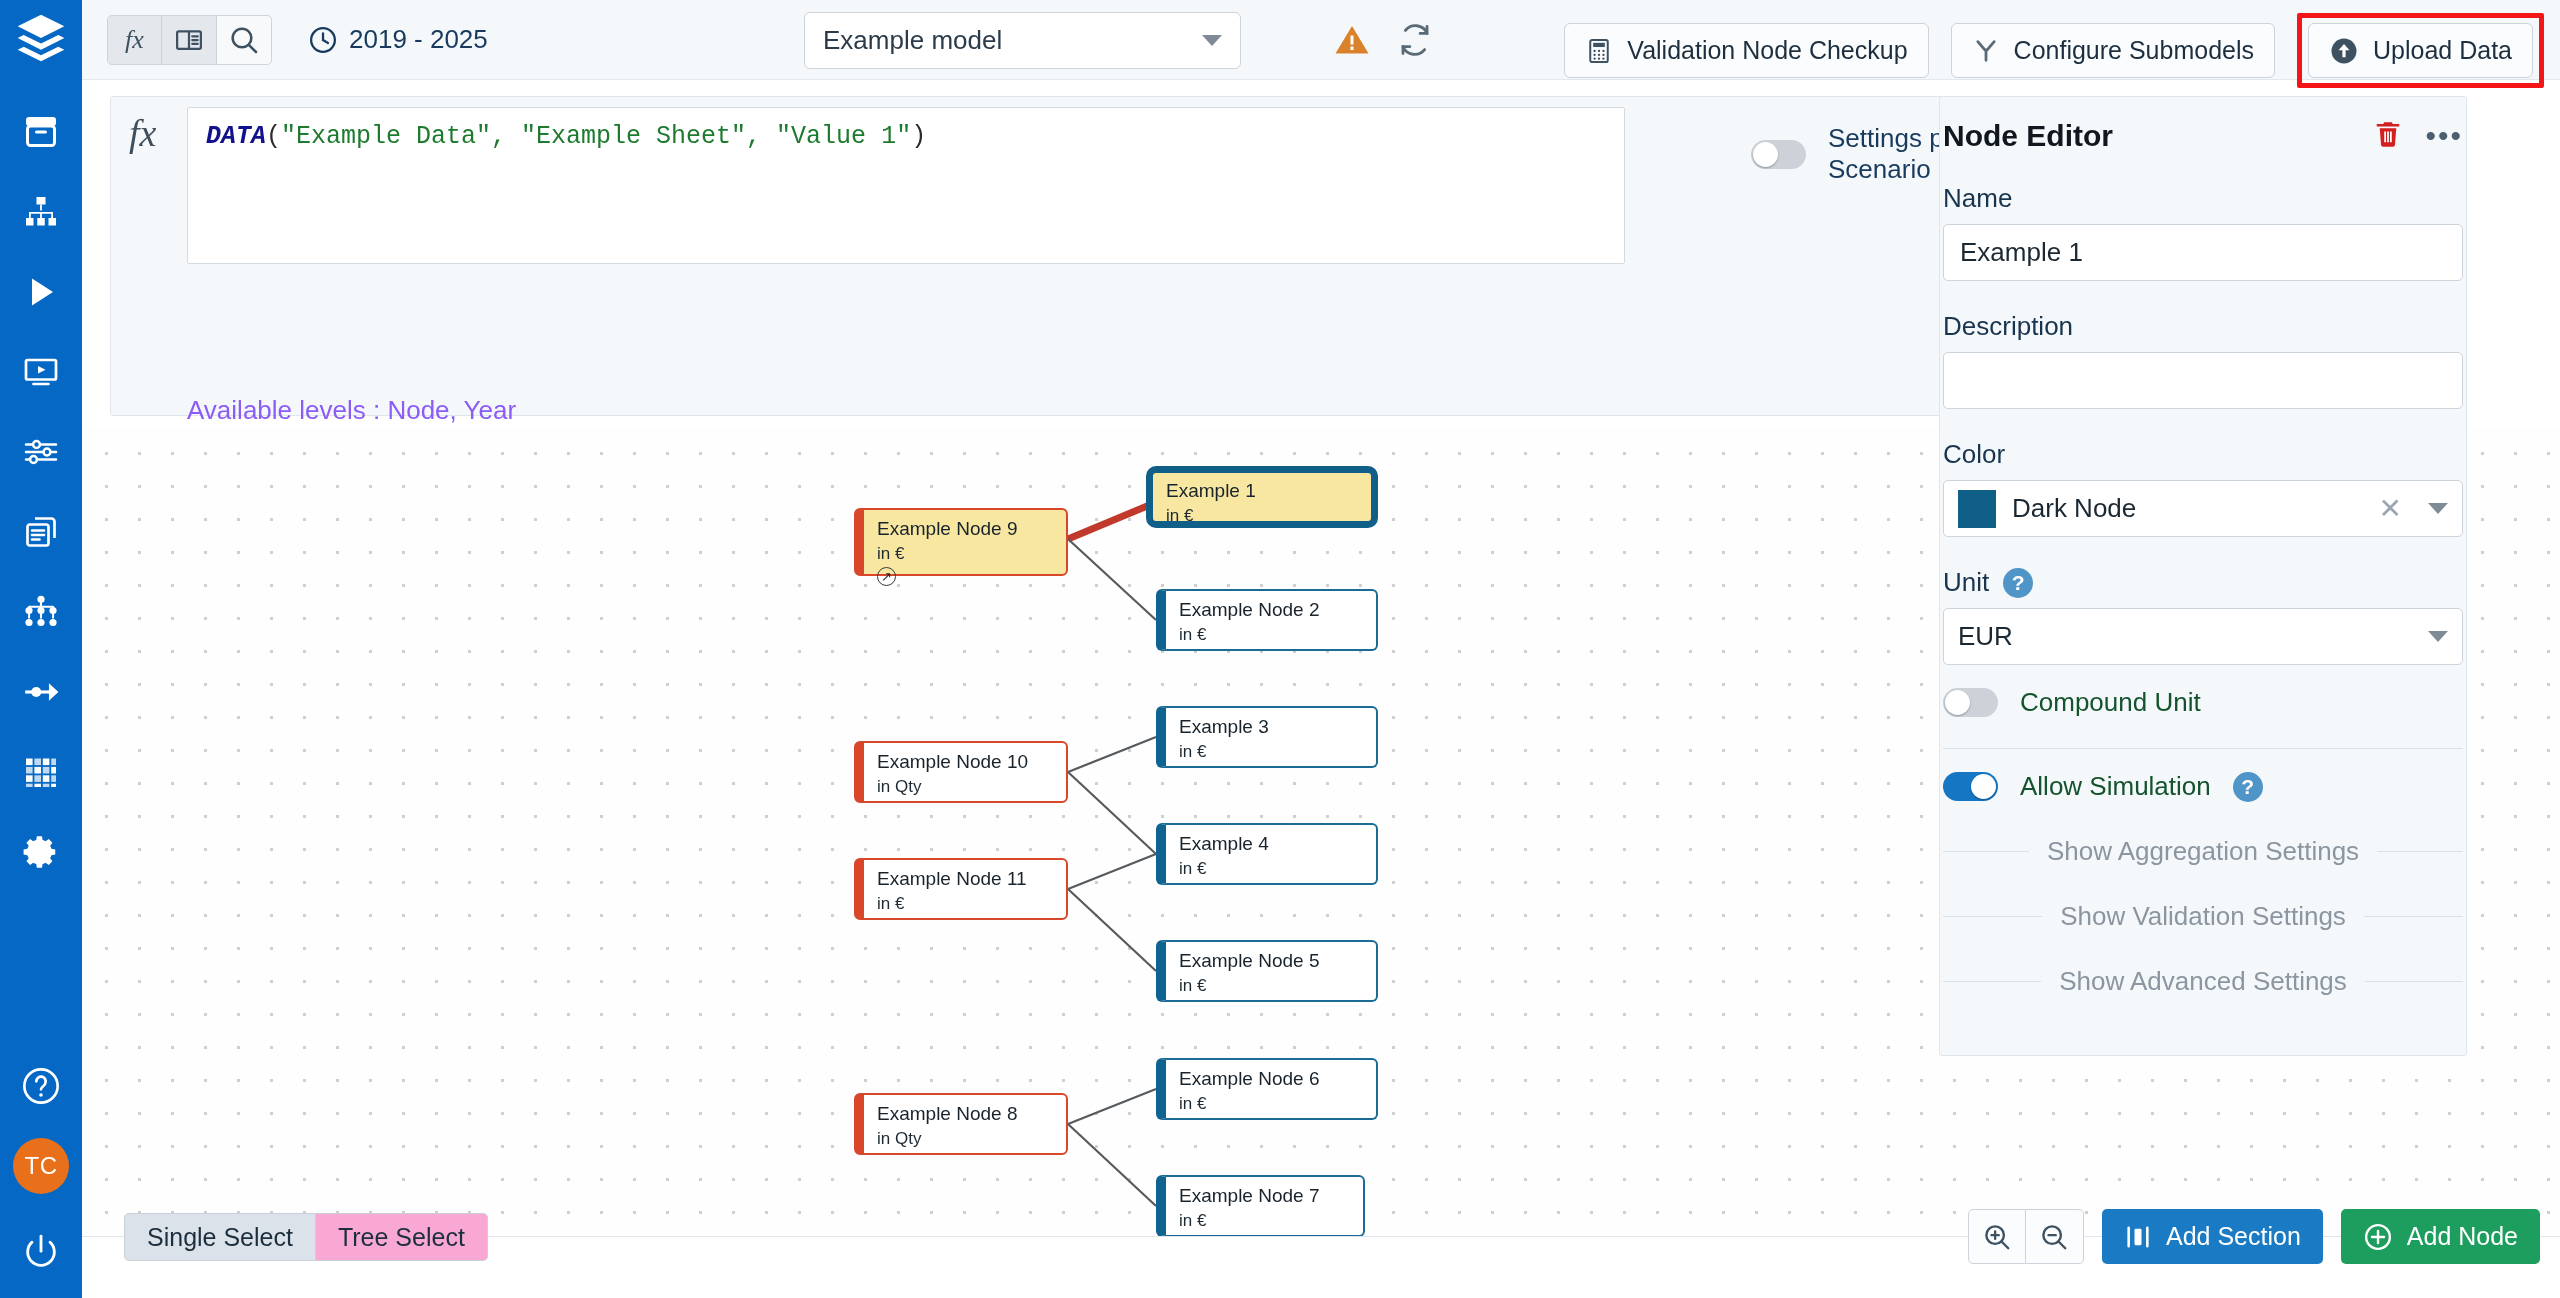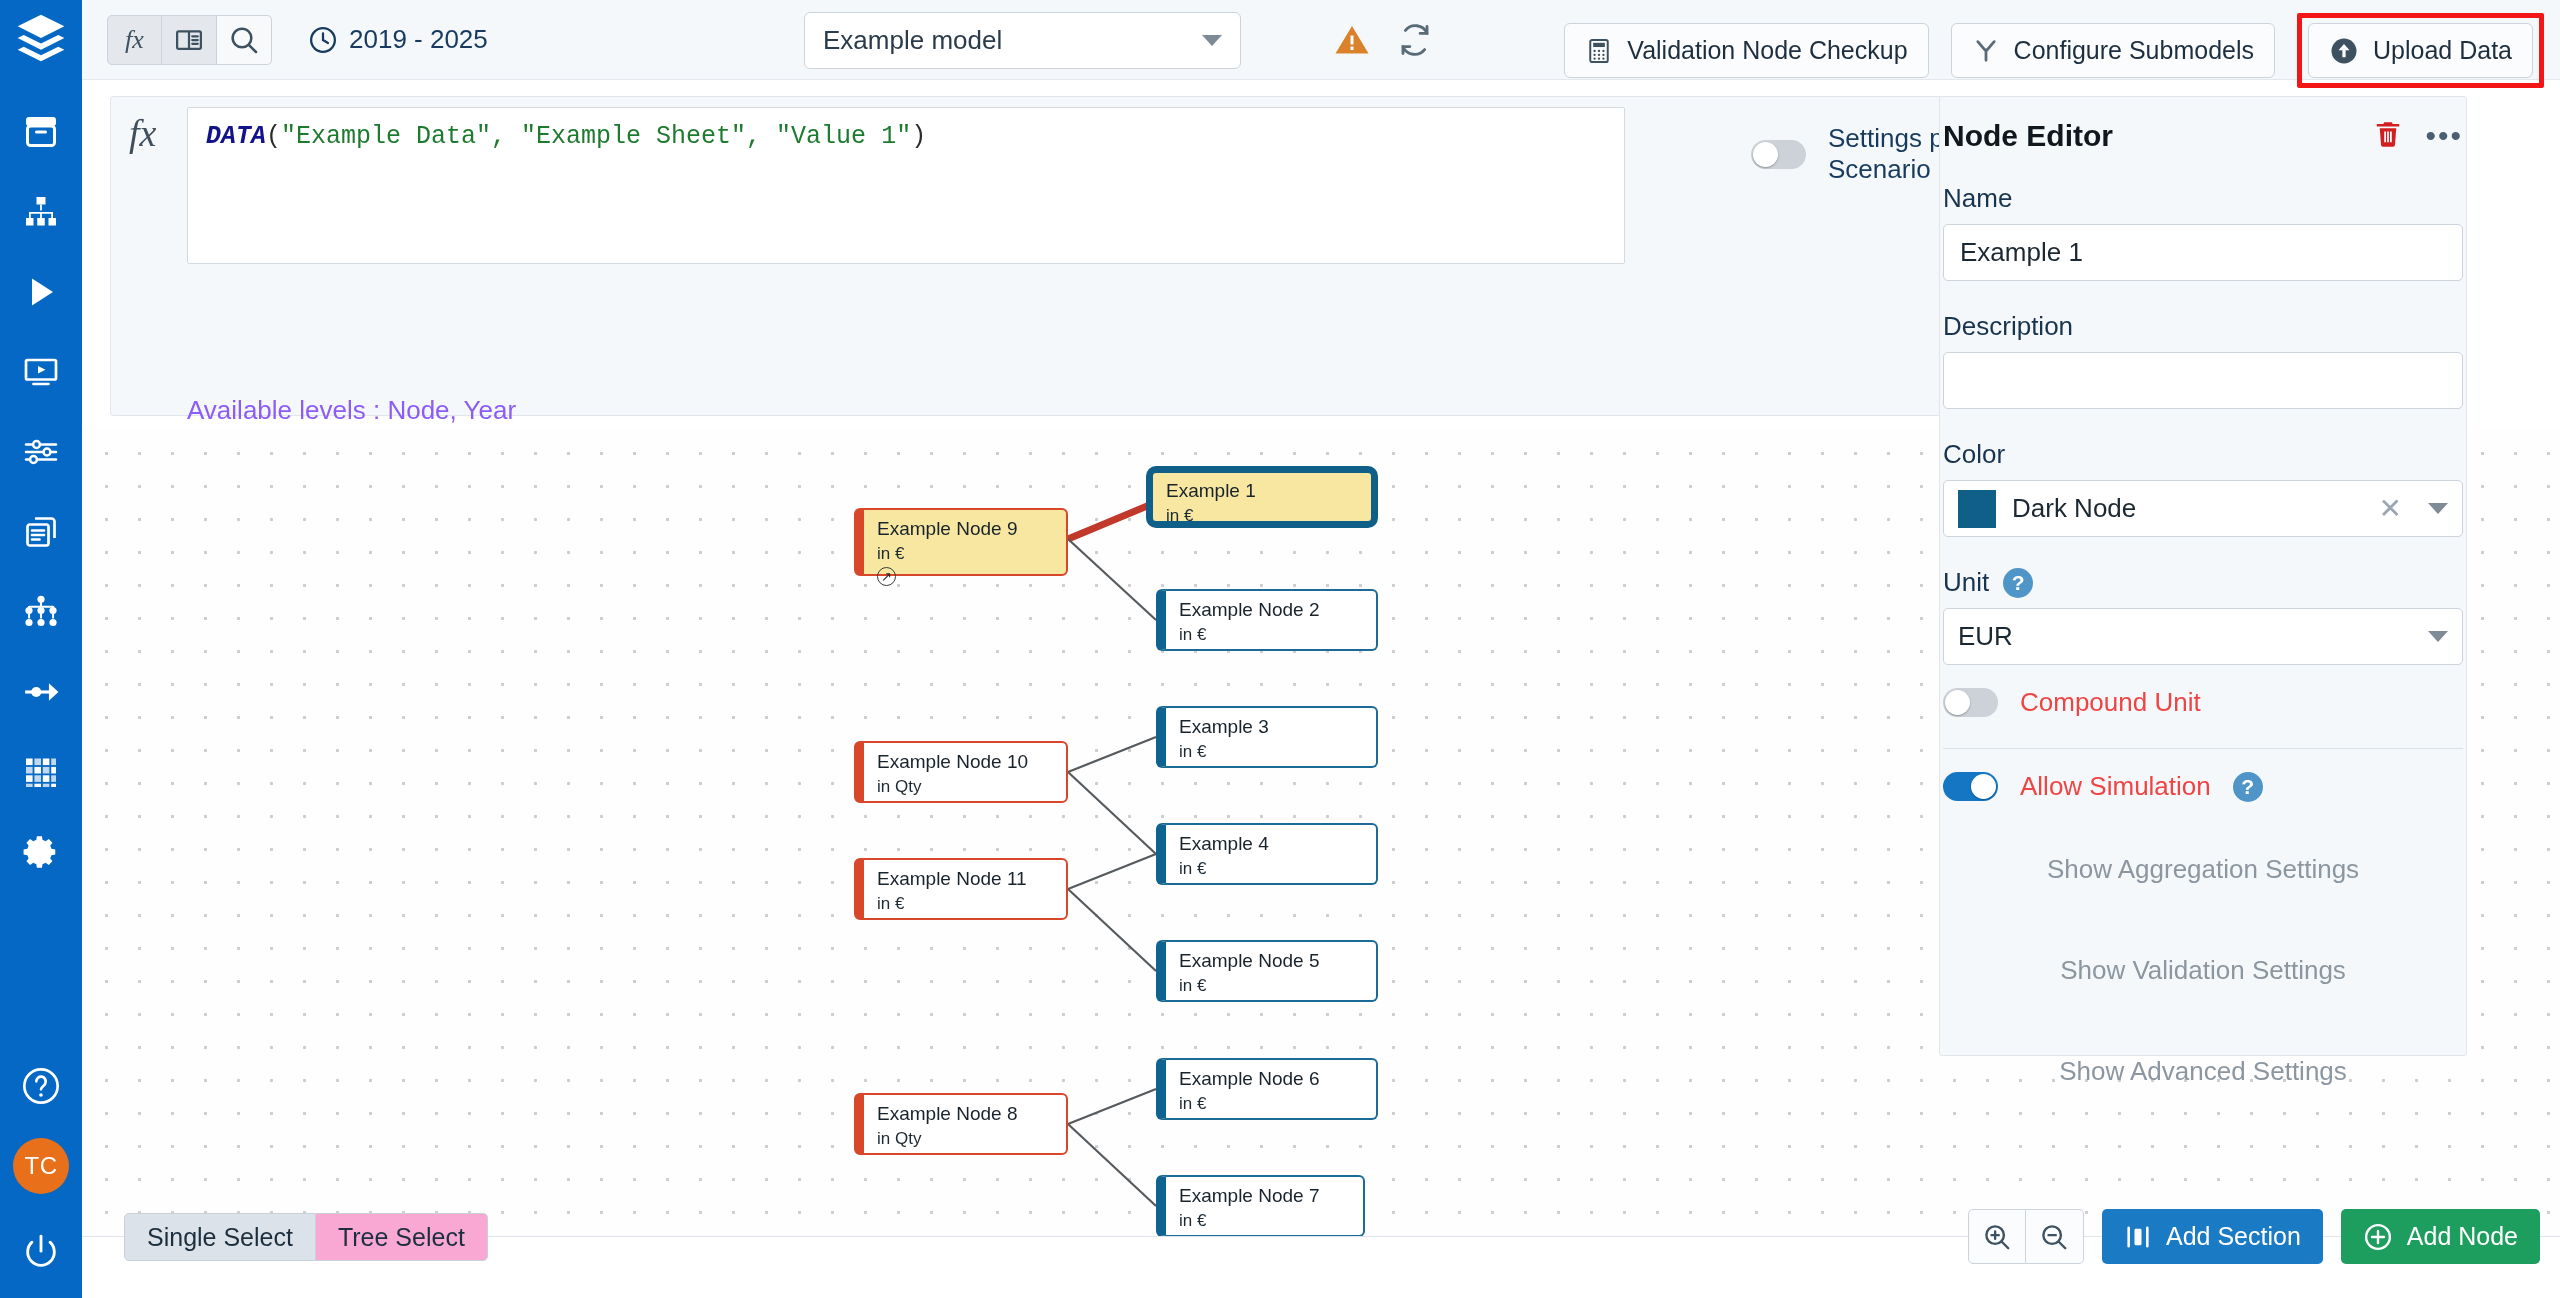--- a/index.html
+++ b/index.html
@@ -207,27 +207,26 @@
   .swatch { width: 38px; height: 38px; background: #0f5f88; flex: none; }
   .select-input .spacer { flex: 1; }
   .clear-x { color: #9aa7b2; font-size: 28px; margin-right: 10px; cursor: pointer; }
   .caret { width: 0; height: 0; border-left: 10px solid transparent; border-right: 10px solid transparent; border-top: 11px solid #7e8b96; }
   .help-badge {
     width: 30px; height: 30px; border-radius: 50%; background: #5095c7;
     color: #fff; font-size: 21px; font-weight: bold;
     display: flex; align-items: center; justify-content: center;
   }
   .toggle-row { display: flex; align-items: center; gap: 22px; margin-top: 22px; }
-  .toggle-row .lbl { font-size: 26px; color: #ef4444; }
+  .toggle-row .lbl { font-size: 26px; color: #14532d; }
   .hr { height: 1px; background: #d9e0e6; margin: 30px 0 0 0; }
   .expander {
     display: flex; align-items: center; gap: 18px;
     margin-top: 34px; color: #8b96a0; font-size: 26px; cursor: pointer;
     justify-content: flex-start;
-    flex-direction: column;
   }
   .expander .line { flex: 1; height: 1px; background: #d9e0e6; }
 
   
   .bottombar {
     position: absolute; left: 82px; top: 1236px;
     width: 2478px; height: 62px;
     background: #ffffff;
     border-top: 1px solid #dfe5ea;
   }

